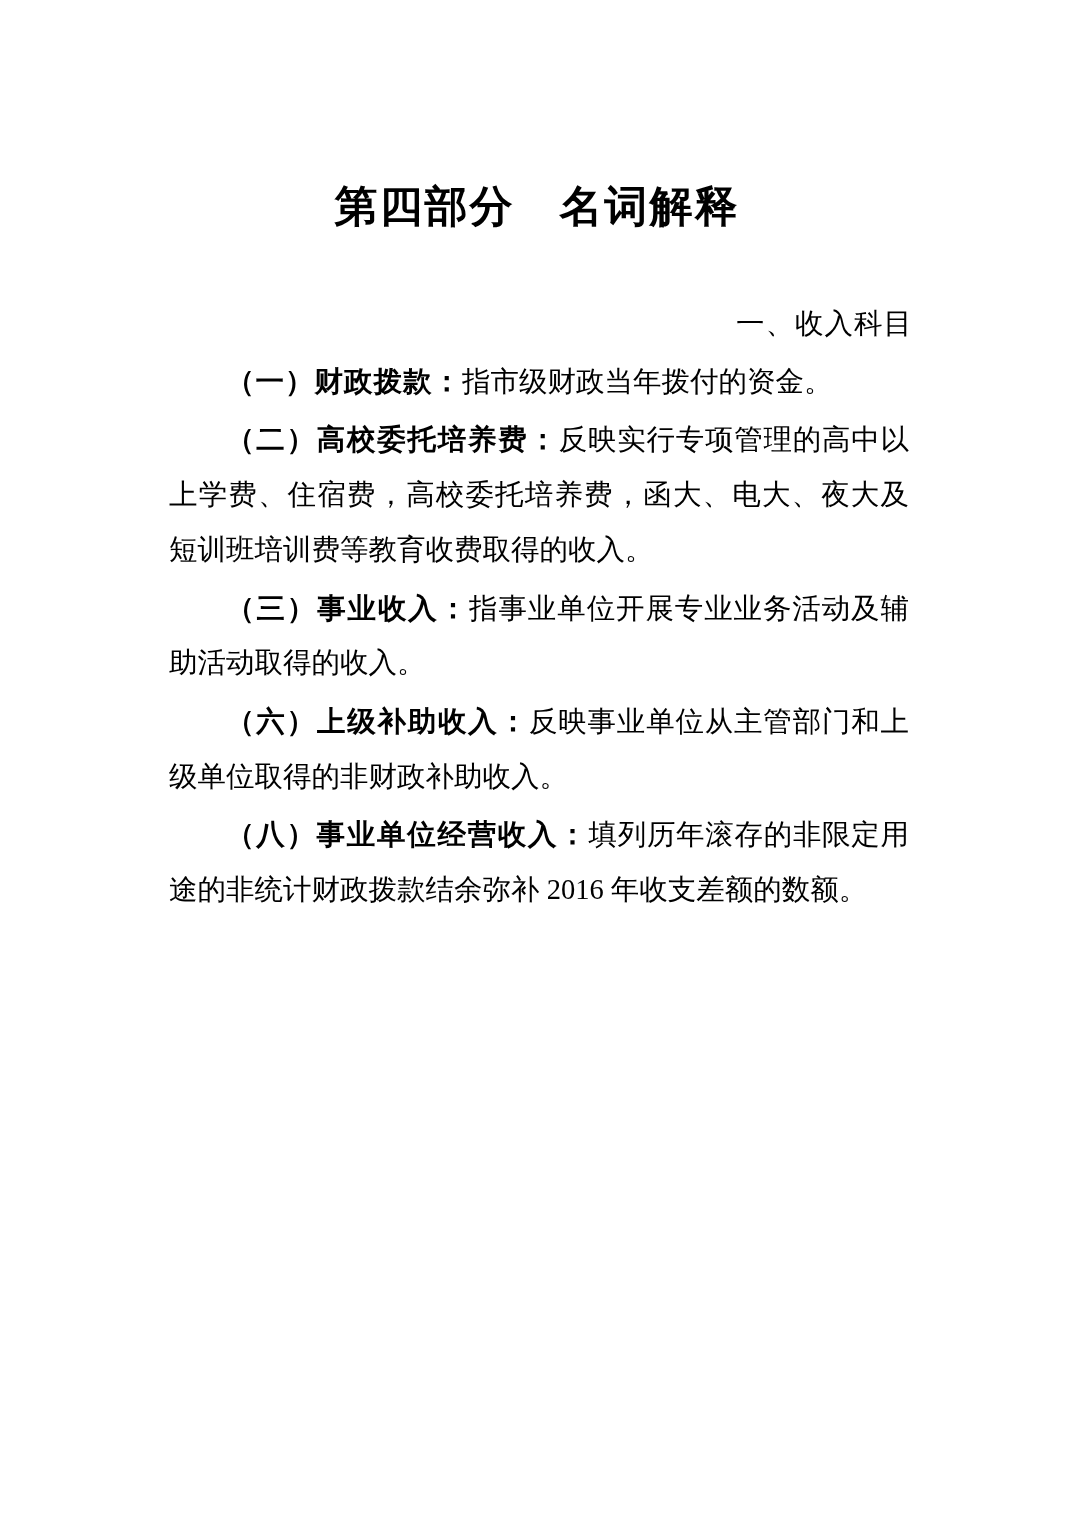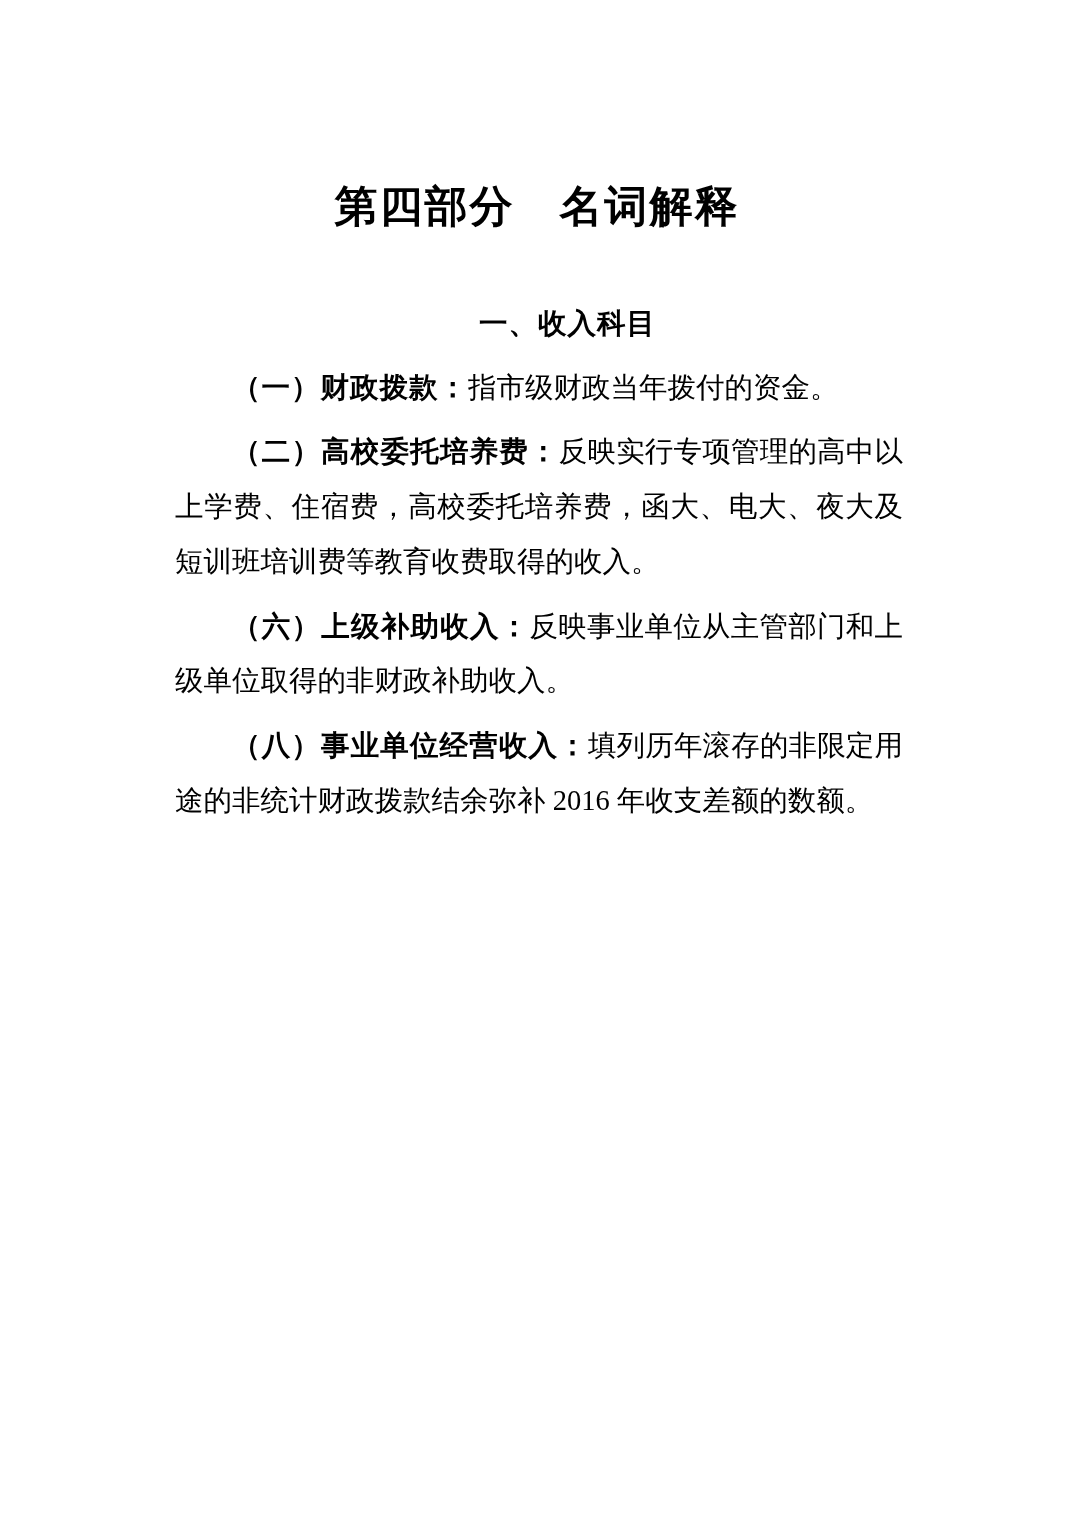--- a/index.html
+++ b/index.html
@@ -30,29 +30,29 @@
   .content {
     position: absolute;
     top: 296px;
     left: 165px;
     width: 748px;
     font-size: 28.5px;
     line-height: 54.7px;
     text-align: justify;
   }
   .section-heading {
-    font-weight: bold;
+    font-weight: normal;
     text-indent: 2em;
     font-family: "Liberation Sans", "DejaVu Sans", sans-serif;
     letter-spacing: 1px;
-    text-align: center;
+    text-align: right;
   }
   .para {
     text-indent: 2em;
-    margin: 10px;
+    margin: 4px;
   }
   .term {
     font-weight: bold;
     letter-spacing: 1px;
   }
   .definition {
     font-weight: normal;
   }
   .page-number {
     position: absolute;
@@ -80,20 +80,23 @@
     <div class="section-heading">一、收入科目</div>
 
     <p class="para">
       <span class="term">（一）财政拨款：</span><span class="definition">指市级财政当年拨付的资金。</span>
     </p>
 
     <p class="para">
       <span class="term">（二）高校委托培养费：</span><span class="definition">反映实行专项管理的高中以上学费、住宿费，高校委托培养费，函大、电大、夜大及短训班培训费等教育收费取得的收入。</span>
     </p>
 
+    <p class="para">
+      <span class="term">（三）事业收入：</span><span class="definition">指事业单位开展专业业务活动及辅助活动取得的收入。</span>
+    </p>
 
 
 
     <p class="para">
       <span class="term">（六）上级补助收入：</span><span class="definition">反映事业单位从主管部门和上级单位取得的非财政补助收入。</span>
     </p>
 
 
     <p class="para">
       <span class="term">（八）事业单位经营收入：</span><span class="definition">填列历年滚存的非限定用途的非统计财政拨款结余弥补 2016 年收支差额的数额。</span>

